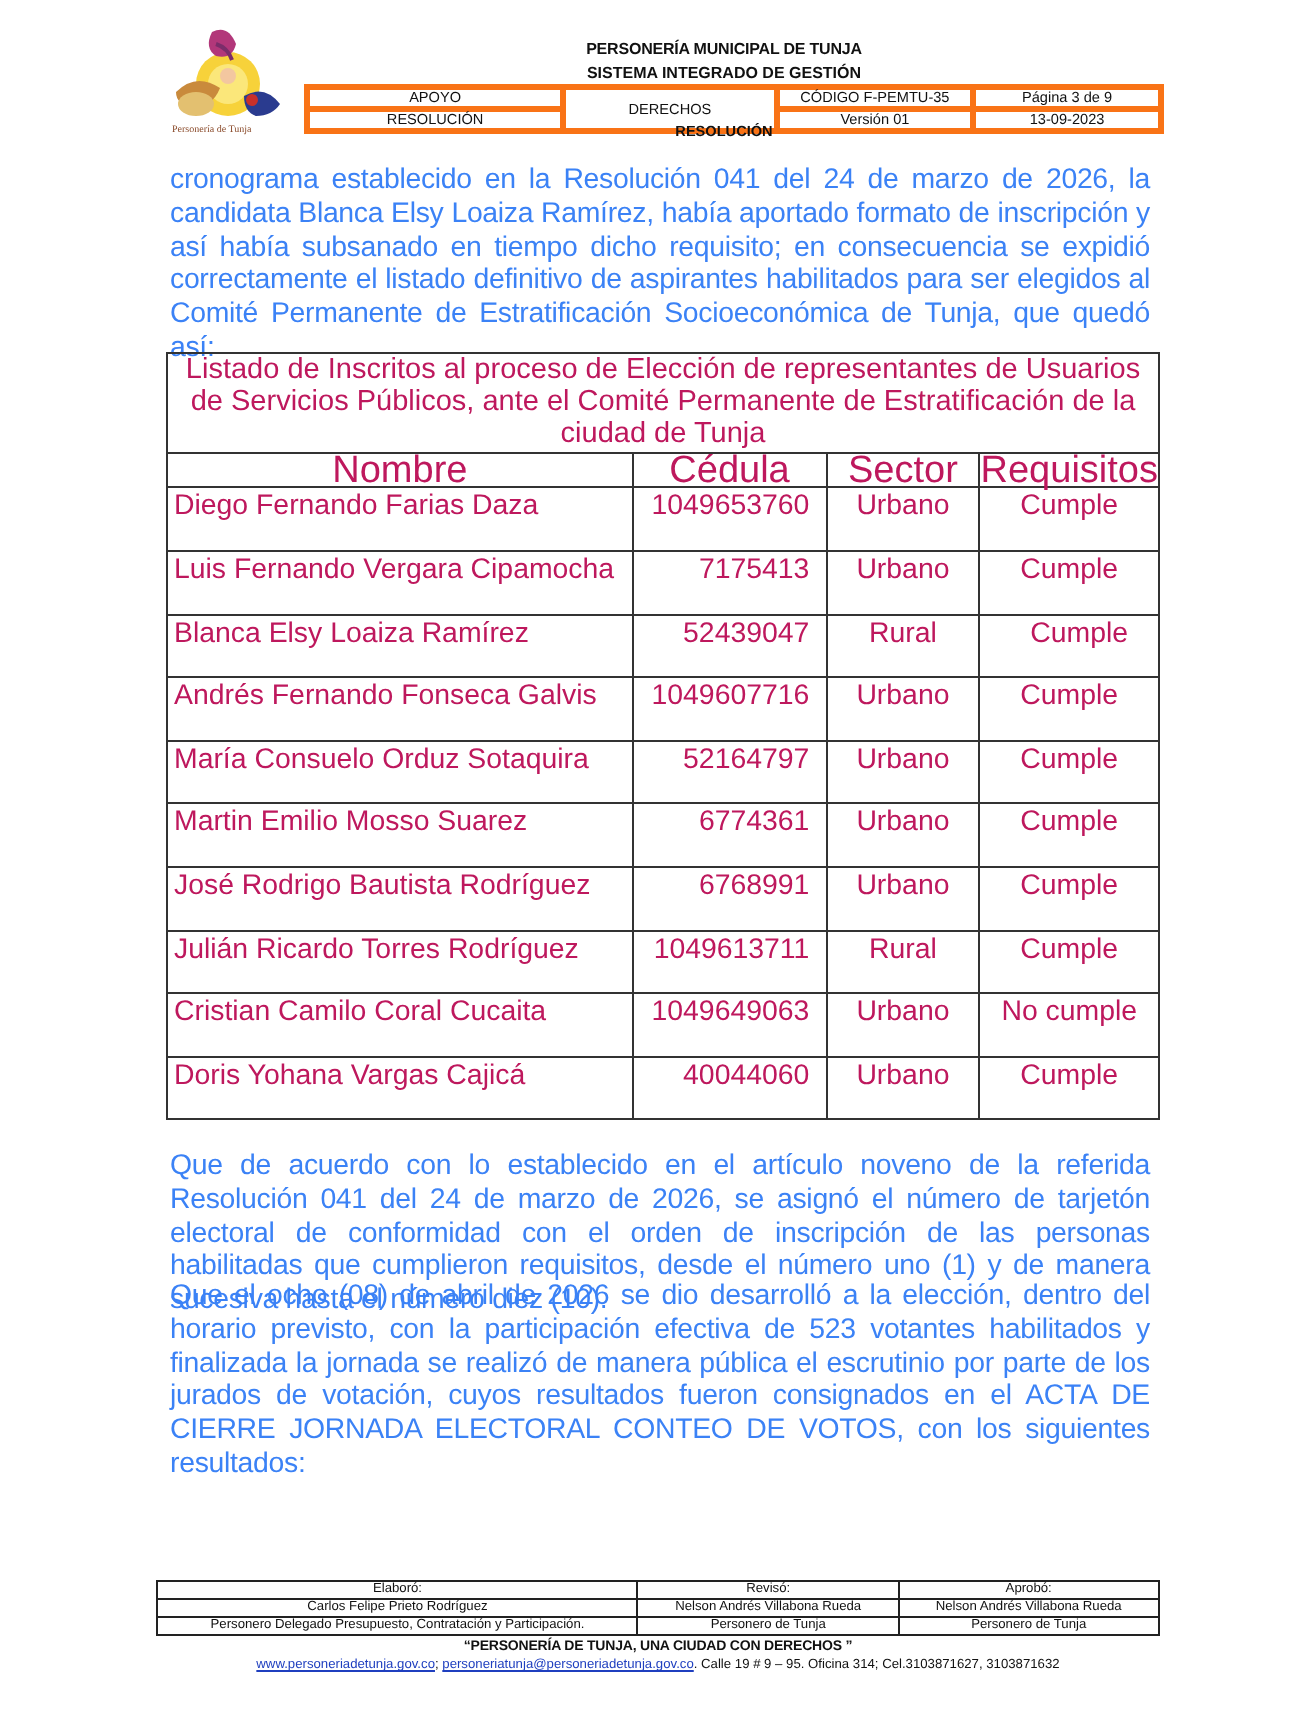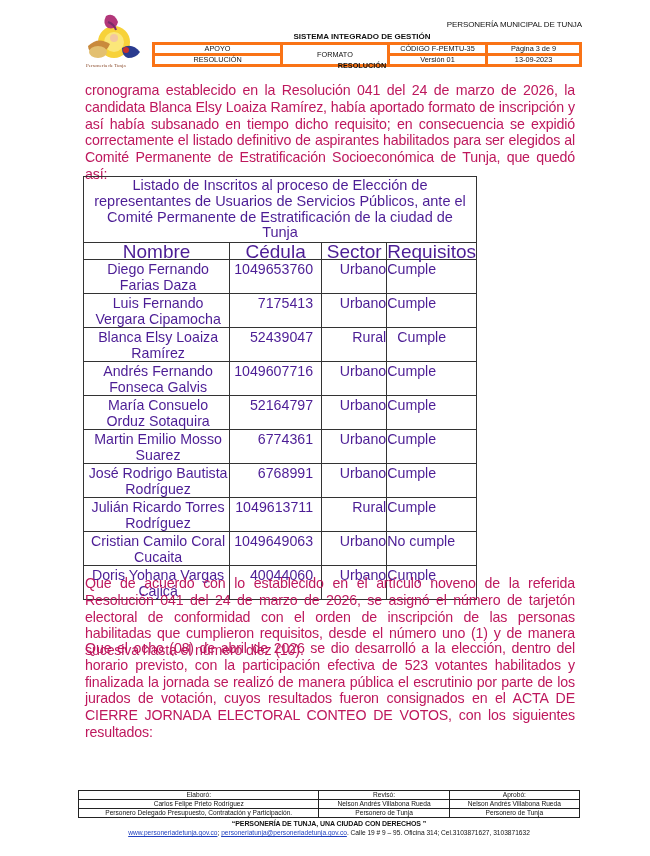--- a/index.html
+++ b/index.html
@@ -3,42 +3,42 @@
 <meta charset="utf-8">
 <style>
   * { box-sizing: border-box; margin: 0; padding: 0; }
   html, body { width: 650px; height: 856px; background: #ffffff; overflow: hidden; }
   body { font-family: "Liberation Sans", sans-serif; color: #111; position: relative; }
 
   
   .hdr { position: absolute; left: 82px; top: 12px; width: 500px; height: 62px; }
   .logo { position: absolute; left: 0; top: 0; width: 66px; height: 60px; }
   .logo-caption { position: absolute; left: 4px; top: 51px; font-size: 5px; color: #8a4a2a; font-family: "Liberation Serif", serif; white-space: nowrap; }
-  .org-title { position: absolute; left: 60px; width: 440px; top: 8px; text-align: right; font-size: 8px; font-weight: normal; letter-spacing: -0.1px; }
+  .org-title { position: absolute; left: 60px; width: 440px; top: 8px; text-align: center; font-size: 8px; font-weight: bold; letter-spacing: -0.1px; }
   .sys-title { position: absolute; left: 60px; width: 440px; top: 20px; text-align: center; font-size: 8px; font-weight: bold; }
   table.hdr-tbl { position: absolute; left: 70px; top: 30px; width: 430px; border-collapse: collapse; font-size: 7.3px; }
   table.hdr-tbl td { border: 3px solid #f97316; text-align: center; height: 9px; line-height: 8px; padding: 0 2px; }
   .doc-kind { position: absolute; left: 60px; width: 440px; top: 49px; text-align: center; font-size: 7.3px; font-weight: bold; }
 
   
-  .para { position: absolute; left: 85px; width: 490px; font-size: 14.2px; line-height: 16.8px; text-align: justify; letter-spacing: -0.15px; color: #be185d; }
+  .para { position: absolute; left: 85px; width: 490px; font-size: 14.2px; line-height: 16.8px; text-align: justify; letter-spacing: -0.15px; color: #3b82f6; }
   .p1 { top: 82px; }
   .p2 { top: 575px; }
   .p3 { top: 640px; }
 
   
-  table.list { position: absolute; left: 83px; top: 176px; width: 394px; border-collapse: collapse; font-size: 14.2px; color: #4c1d95; }
+  table.list { position: absolute; left: 83px; top: 176px; width: 497px; border-collapse: collapse; font-size: 14.2px; color: #be185d; }
   table.list td, table.list th { border: 1px solid #333; }
   table.list th.caption-cell { font-weight: normal; text-align: center; line-height: 15.8px; padding: 1px 4px 1px 4px; font-size: 14.5px; }
   table.list tr.col-head th { font-weight: normal; font-size: 19px; text-align: center; height: 17px; line-height: 15px; }
   table.list tr.data td { height: 31.6px; vertical-align: top; padding-top: 1px; line-height: 16px; }
-  table.list td.c-name { padding-left: 3px; text-align: center; width: 236px; }
+  table.list td.c-name { padding-left: 3px; text-align: left; width: 236px; }
   table.list td.c-ced { text-align: right; padding-right: 8px; width: 97px; }
-  table.list td.c-sec { text-align: right; width: 77px; }
-  table.list td.c-req { text-align: left; width: 87px; }
+  table.list td.c-sec { text-align: center; width: 77px; }
+  table.list td.c-req { text-align: center; width: 87px; }
 
   
   table.ftr { position: absolute; left: 78px; top: 790px; width: 502px; border-collapse: collapse; font-size: 6.6px; }
   table.ftr td { border: 1px solid #222; text-align: center; height: 9px; line-height: 8px; padding: 0 2px; white-space: nowrap; overflow: hidden; }
   .slogan { position: absolute; left: 78px; width: 502px; top: 820px; text-align: center; font-size: 7px; font-weight: bold; letter-spacing: -0.1px; }
   .contact { position: absolute; left: 78px; width: 502px; top: 829px; text-align: center; font-size: 6.6px; white-space: nowrap; }
   .contact a { color: #1f3fbf; text-decoration: underline; }
 </style>
 </head>
 <body>
@@ -57,21 +57,21 @@
   </svg>
   <div class="logo-caption">Personería de Tunja</div>
 
   <div class="org-title">PERSONERÍA MUNICIPAL DE TUNJA</div>
   <div class="sys-title">SISTEMA INTEGRADO DE GESTIÓN</div>
 
   <table class="hdr-tbl">
     <tbody>
         <tr>
       <td style="width:30%">APOYO</td>
-      <td rowspan="2" style="width:25%">FORMATO</td>
+      <td rowspan="2" style="width:25%">DERECHOS</td>
       <td style="width:23%">CÓDIGO F-PEMTU-35</td>
       <td style="width:22%">Página 3 de 9</td>
     </tr>
     <tr>
       <td>RESOLUCIÓN</td>
       <td>Versión 01</td>
       <td>13-09-2023</td>
     </tr>
   </tbody>
     </table>

